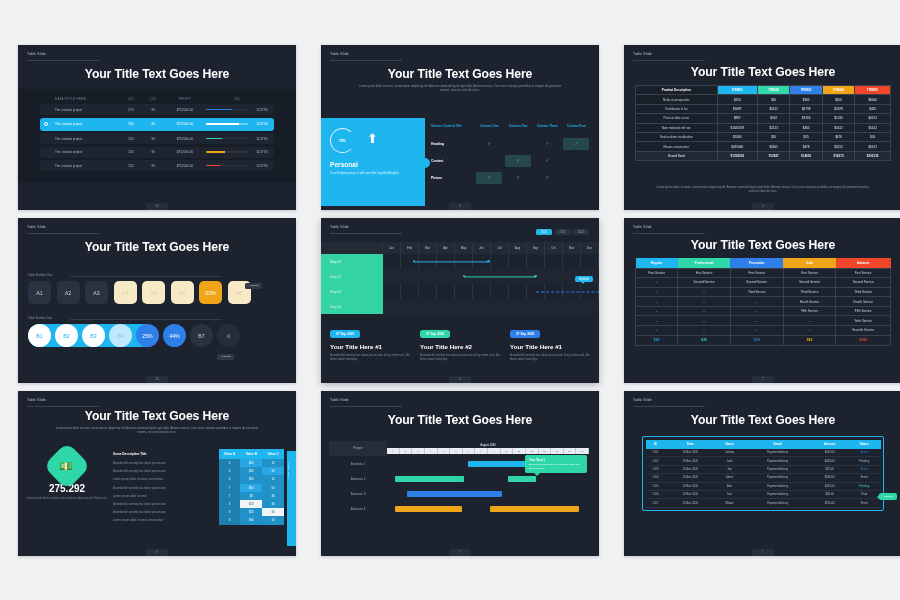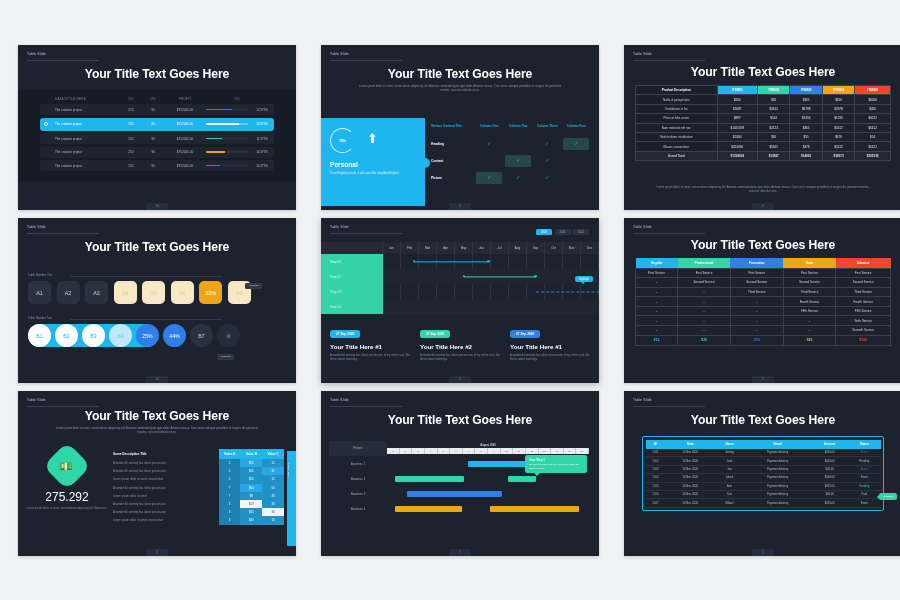--- a/index.html
+++ b/index.html
@@ -151,21 +151,21 @@
   .s6 th { font-size:3.1px; color:#fff; font-weight:bold; height:10px; }
   .s6 td { font-size:3px; color:#d3d9e2; height:9.6px; text-align:center;
         border:.4px solid #39414e; }
   .s6 tr.price td { font-size:3.4px; font-weight:bold; height:10px; }
 
   
   .hexbadge { width:34px; height:34px; background:#2fd6a7; border-radius:10px;
         transform:rotate(45deg); display:flex; align-items:center; justify-content:center;
         margin:0 auto; }
   .hexbadge i { transform:rotate(-45deg); color:#fff; font-size:11px; font-style:normal; }
-  .bignum { color:#ffffff; font-size:12px; font-weight:normal; text-align:center; margin-top:7px; }
+  .bignum { color:#ffffff; font-size:10px; font-weight:bold; text-align:center; }
   .numsub { color:#808997; font-size:2.7px; line-height:1.5; text-align:center; margin-top:3px; }
   .s7t { width:100%; border-collapse:collapse; }
   .s7t th { font-size:3.1px; color:#ffffff; font-weight:bold; height:10px; text-align:center; }
   .s7t th.l { text-align:left; padding-left:3px; }
   .s7t td { font-size:2.8px; color:#98a1b0; height:8.2px; text-align:center; }
   .s7t td.l { text-align:left; color:#8a93a2; padding-left:3px; }
   .s7 .tabside { position:absolute; right:0; top:60px; width:9px; height:95px; background:#1fb6f0; }
   .s7 .tabside span { display:block; color:#fff; font-size:2.5px; writing-mode:vertical-rl;
         text-align:center; padding-top:12px; letter-spacing:.5px; }
 

